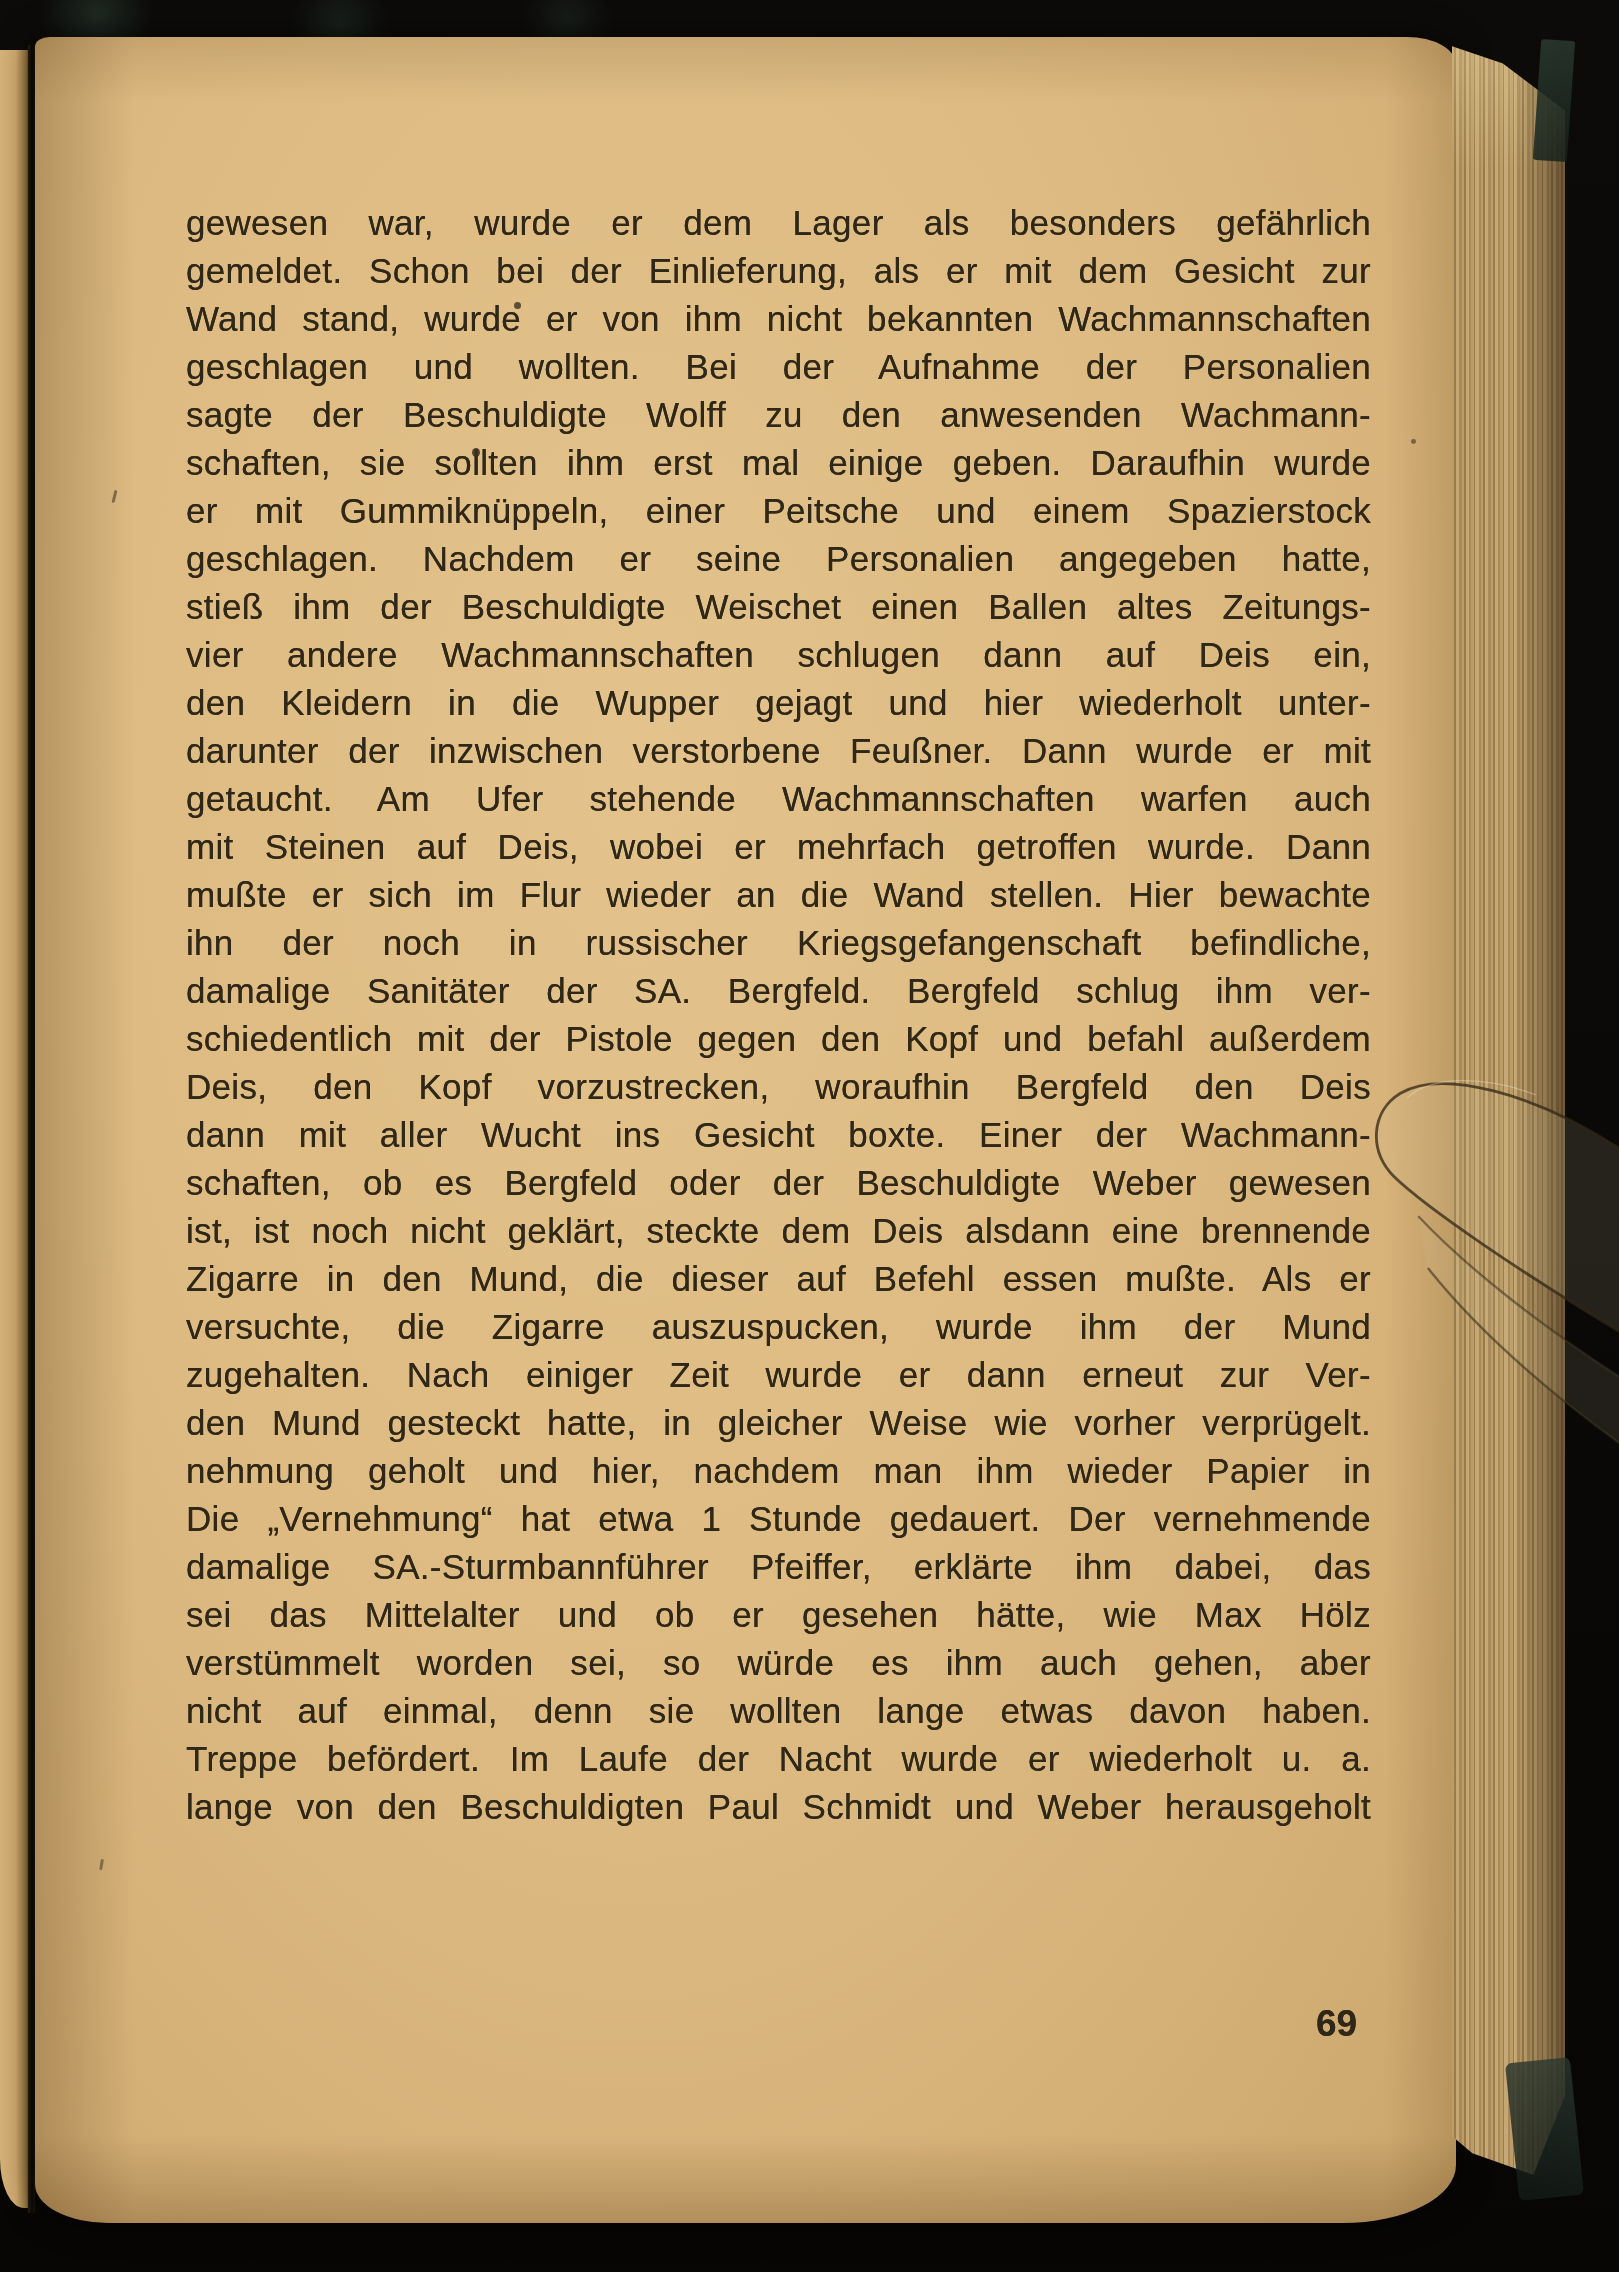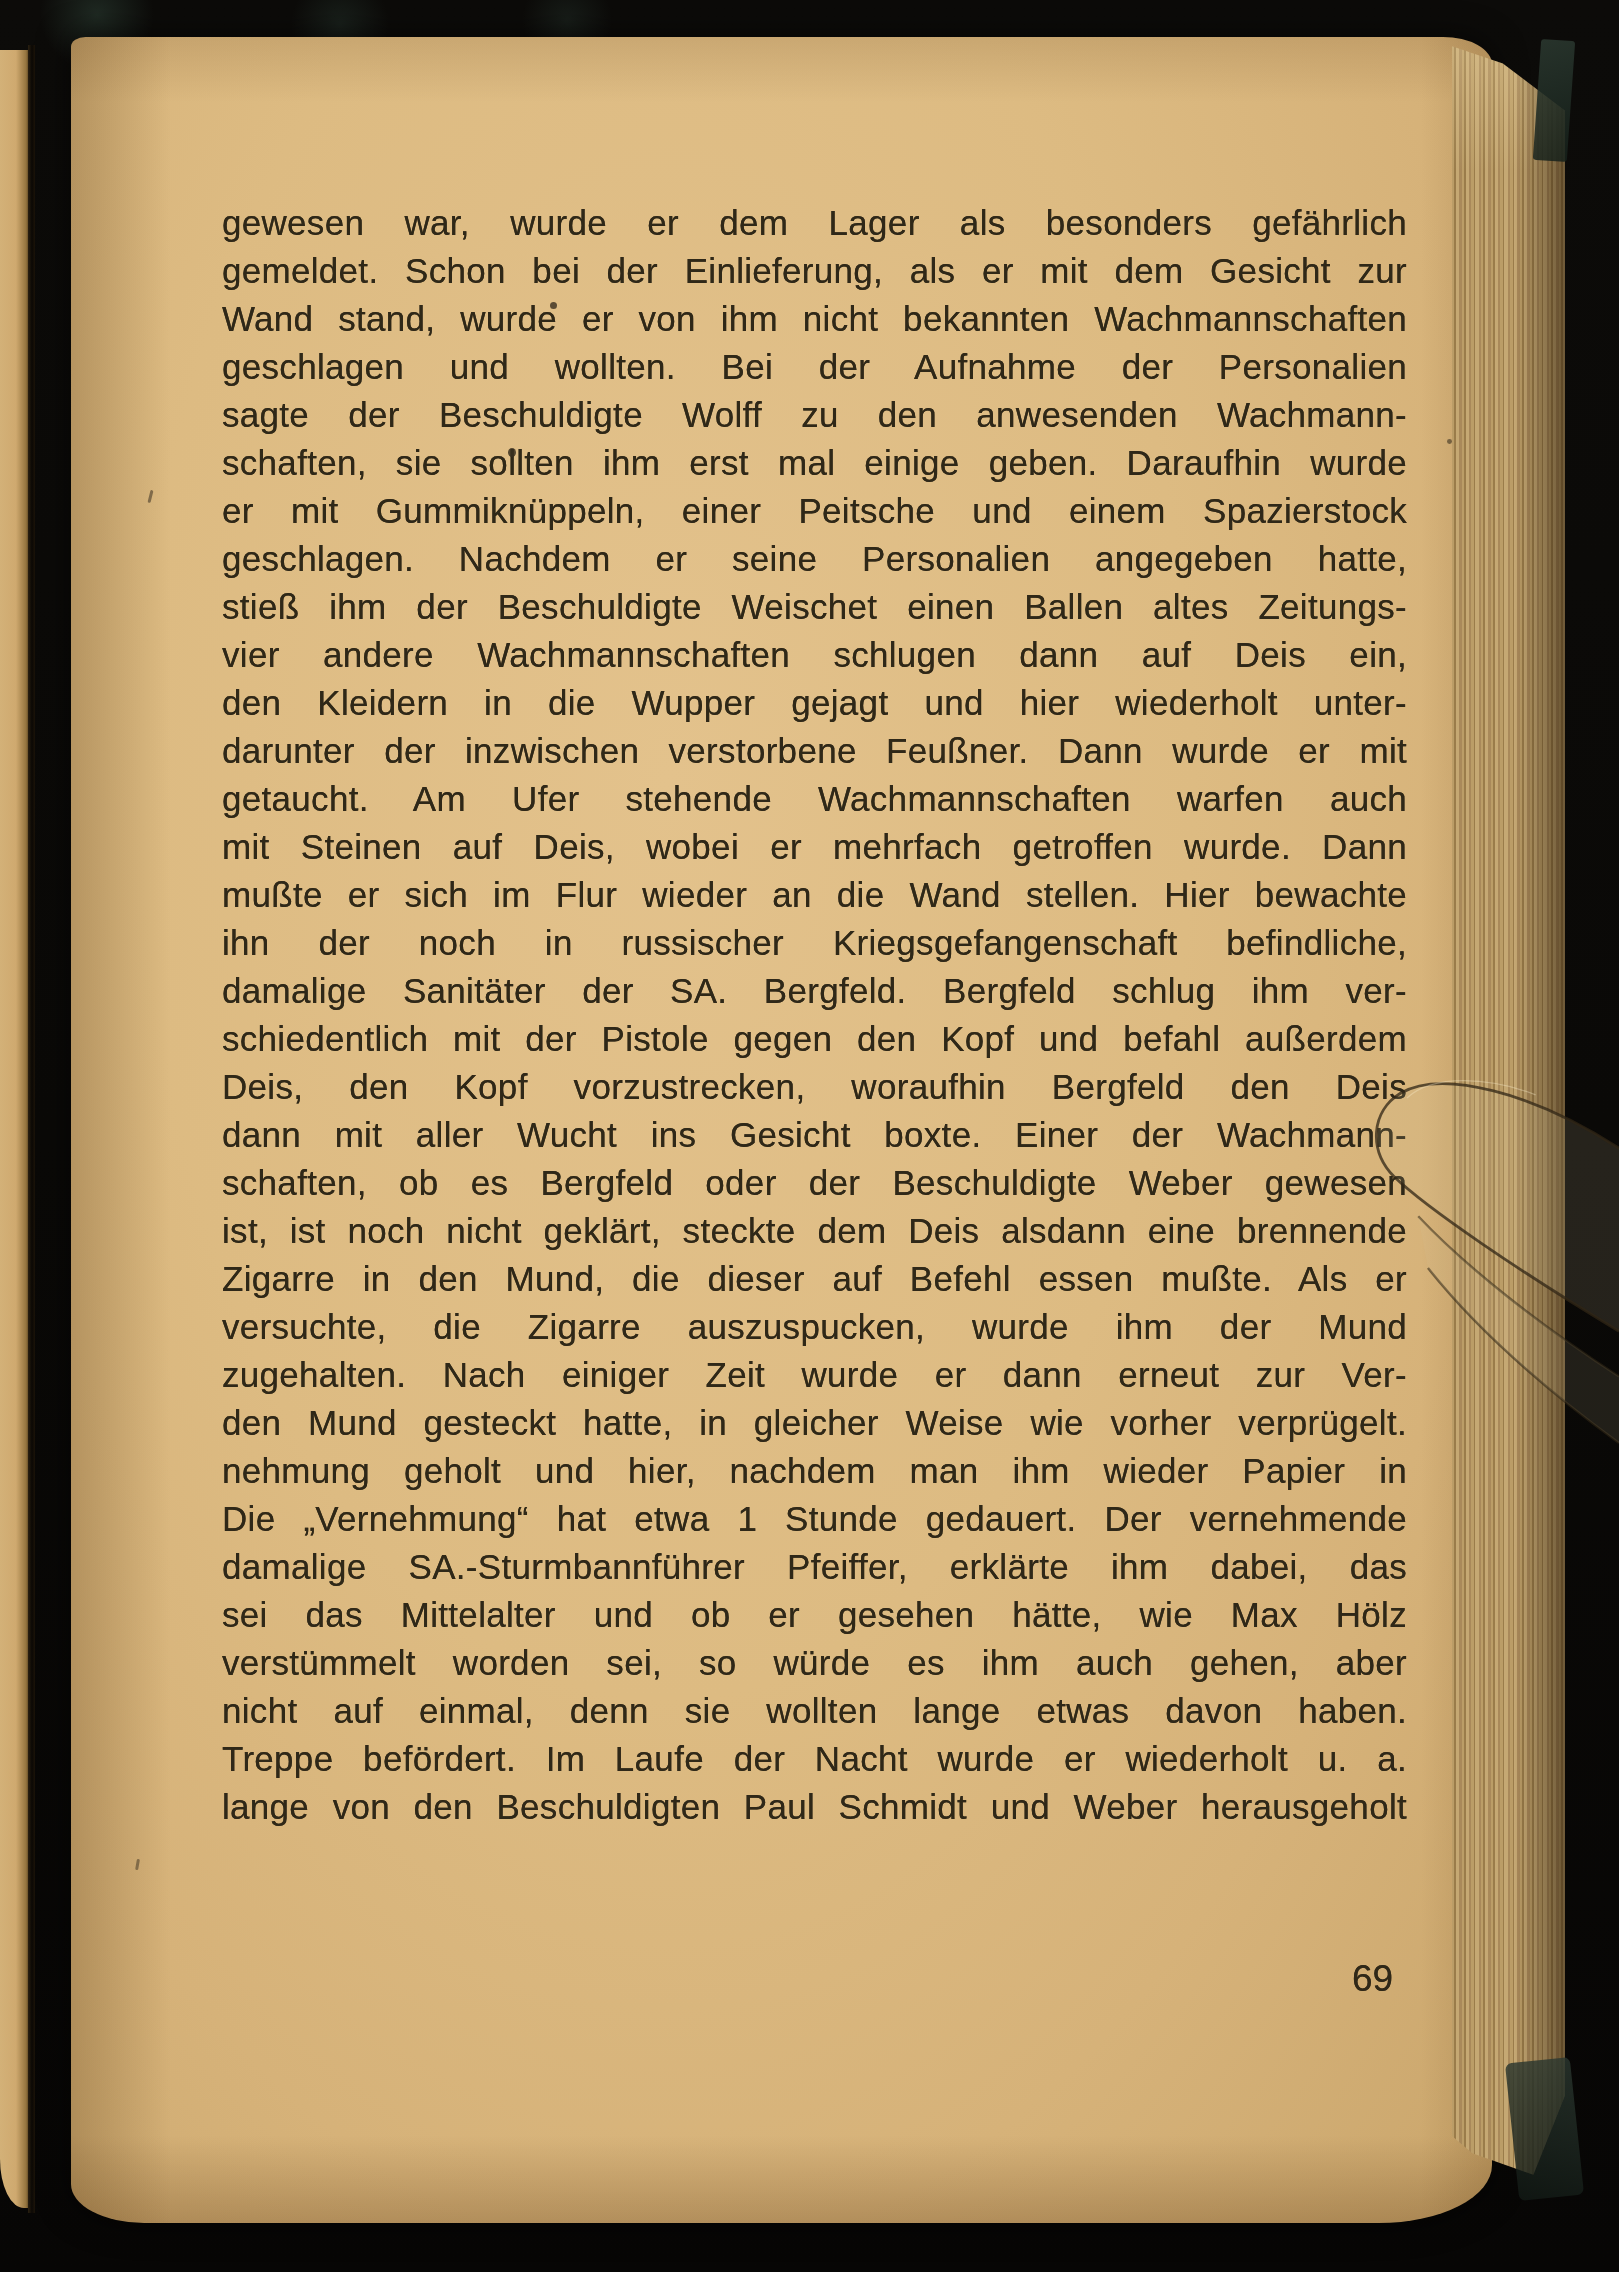--- a/index.html
+++ b/index.html
@@ -28,40 +28,39 @@
   .page{
     position:absolute;left:35px;top:37px;width:1421px;height:2186px;
     background:
       linear-gradient(to right, rgba(96,66,26,0.30), rgba(96,66,26,0.0) 7%),
       linear-gradient(to left, rgba(110,75,30,0.22), rgba(110,75,30,0.0) 5%),
       linear-gradient(to top, rgba(95,60,22,0.30), rgba(95,60,22,0.0) 4%),
       linear-gradient(to bottom, rgba(95,60,22,0.16), rgba(95,60,22,0.0) 3%),
       radial-gradient(ellipse at 42% 34%, #e3c28c 0%, #ddbb82 45%, #d6b279 72%, #caa66c 100%);
     border-radius:14.6px 49px 113px 73px / 9.7px 27.5px 58px 39px;
     box-shadow:0 0 32px rgba(0,0,0,0.6);
-    margin-left:36px;
   }
 
   .text-block{
     position:absolute;left:151px;top:162px;width:1185px;
     color:#2f2818;
     font-size:35px;line-height:48px;font-weight:500;
     letter-spacing:0.3px;
     text-shadow:0 0 0.6px rgba(42,34,20,0.85);
   }
   .text-block .line{
     text-align:justify;
     -moz-text-align-last:justify;
     text-align-last:justify;
     white-space:normal;
   }
 
   .page-number{
-    position:absolute;left:1281px;top:1921px;
-    color:#2f2818;font-size:37px;font-weight:400;
+    position:absolute;left:1281px;top:1966px;
+    color:#2f2818;font-size:37px;font-weight:700;
     text-shadow:0 0 0.6px rgba(42,34,20,0.85);
   }
 
   
   .speck{position:absolute;background:#3a3020;border-radius:50%;}
   .speck.s1{left:479px;top:265px;width:7.3px;height:7.3px;opacity:.8;}
   .speck.s2{left:437px;top:411px;width:8px;height:9px;opacity:.85;}
   .speck.s3{left:1376px;top:402px;width:4.9px;height:4.9px;opacity:.6;}
   .speck.s4{left:78px;top:453px;width:3.2px;height:13px;border-radius:2.4px;transform:rotate(14deg);opacity:.55;}
   .speck.s5{left:65px;top:1822px;width:3.2px;height:11.3px;border-radius:2.4px;transform:rotate(10deg);opacity:.5;}

